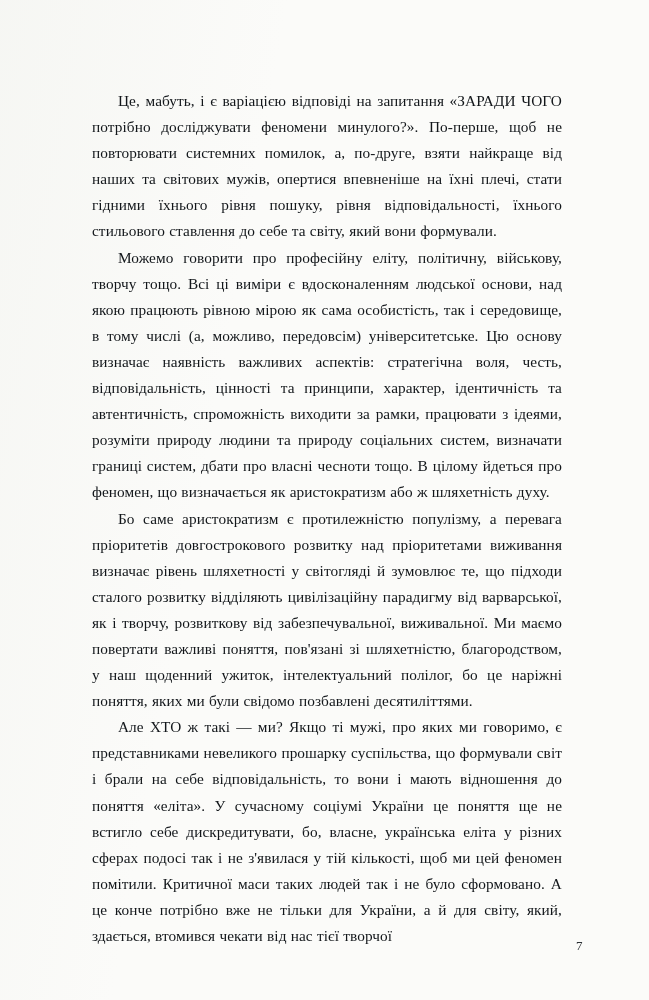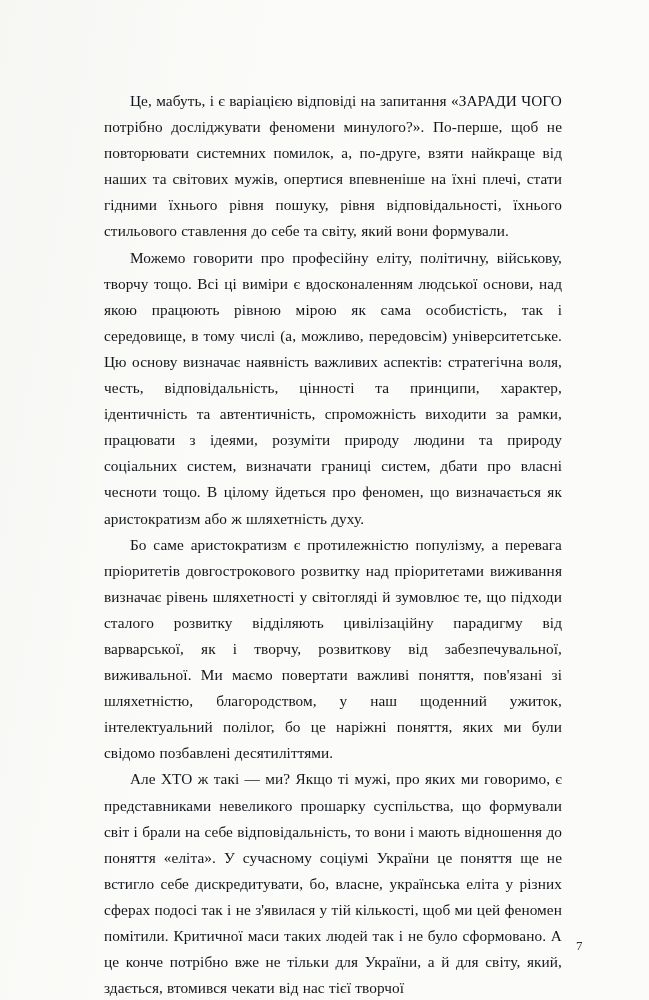--- a/index.html
+++ b/index.html
@@ -20,21 +20,21 @@
     background: #fbfbf9;
     box-sizing: border-box;
   }
   .page-inner {
     position: absolute;
     left: 92px;
     top: 88px;
     width: 470px;
   }
   .para {
-    margin: 0 0 0px 12px;
+    margin: 0 0 0px 0;
     text-indent: 26px;
     text-align: justify;
     font-size: 15.3px;
     line-height: 26.1px;
     color: #12161a;
     letter-spacing: 0.005em;
     hyphens: manual;
     word-spacing: 0.02em;
   }
   .page-number {

